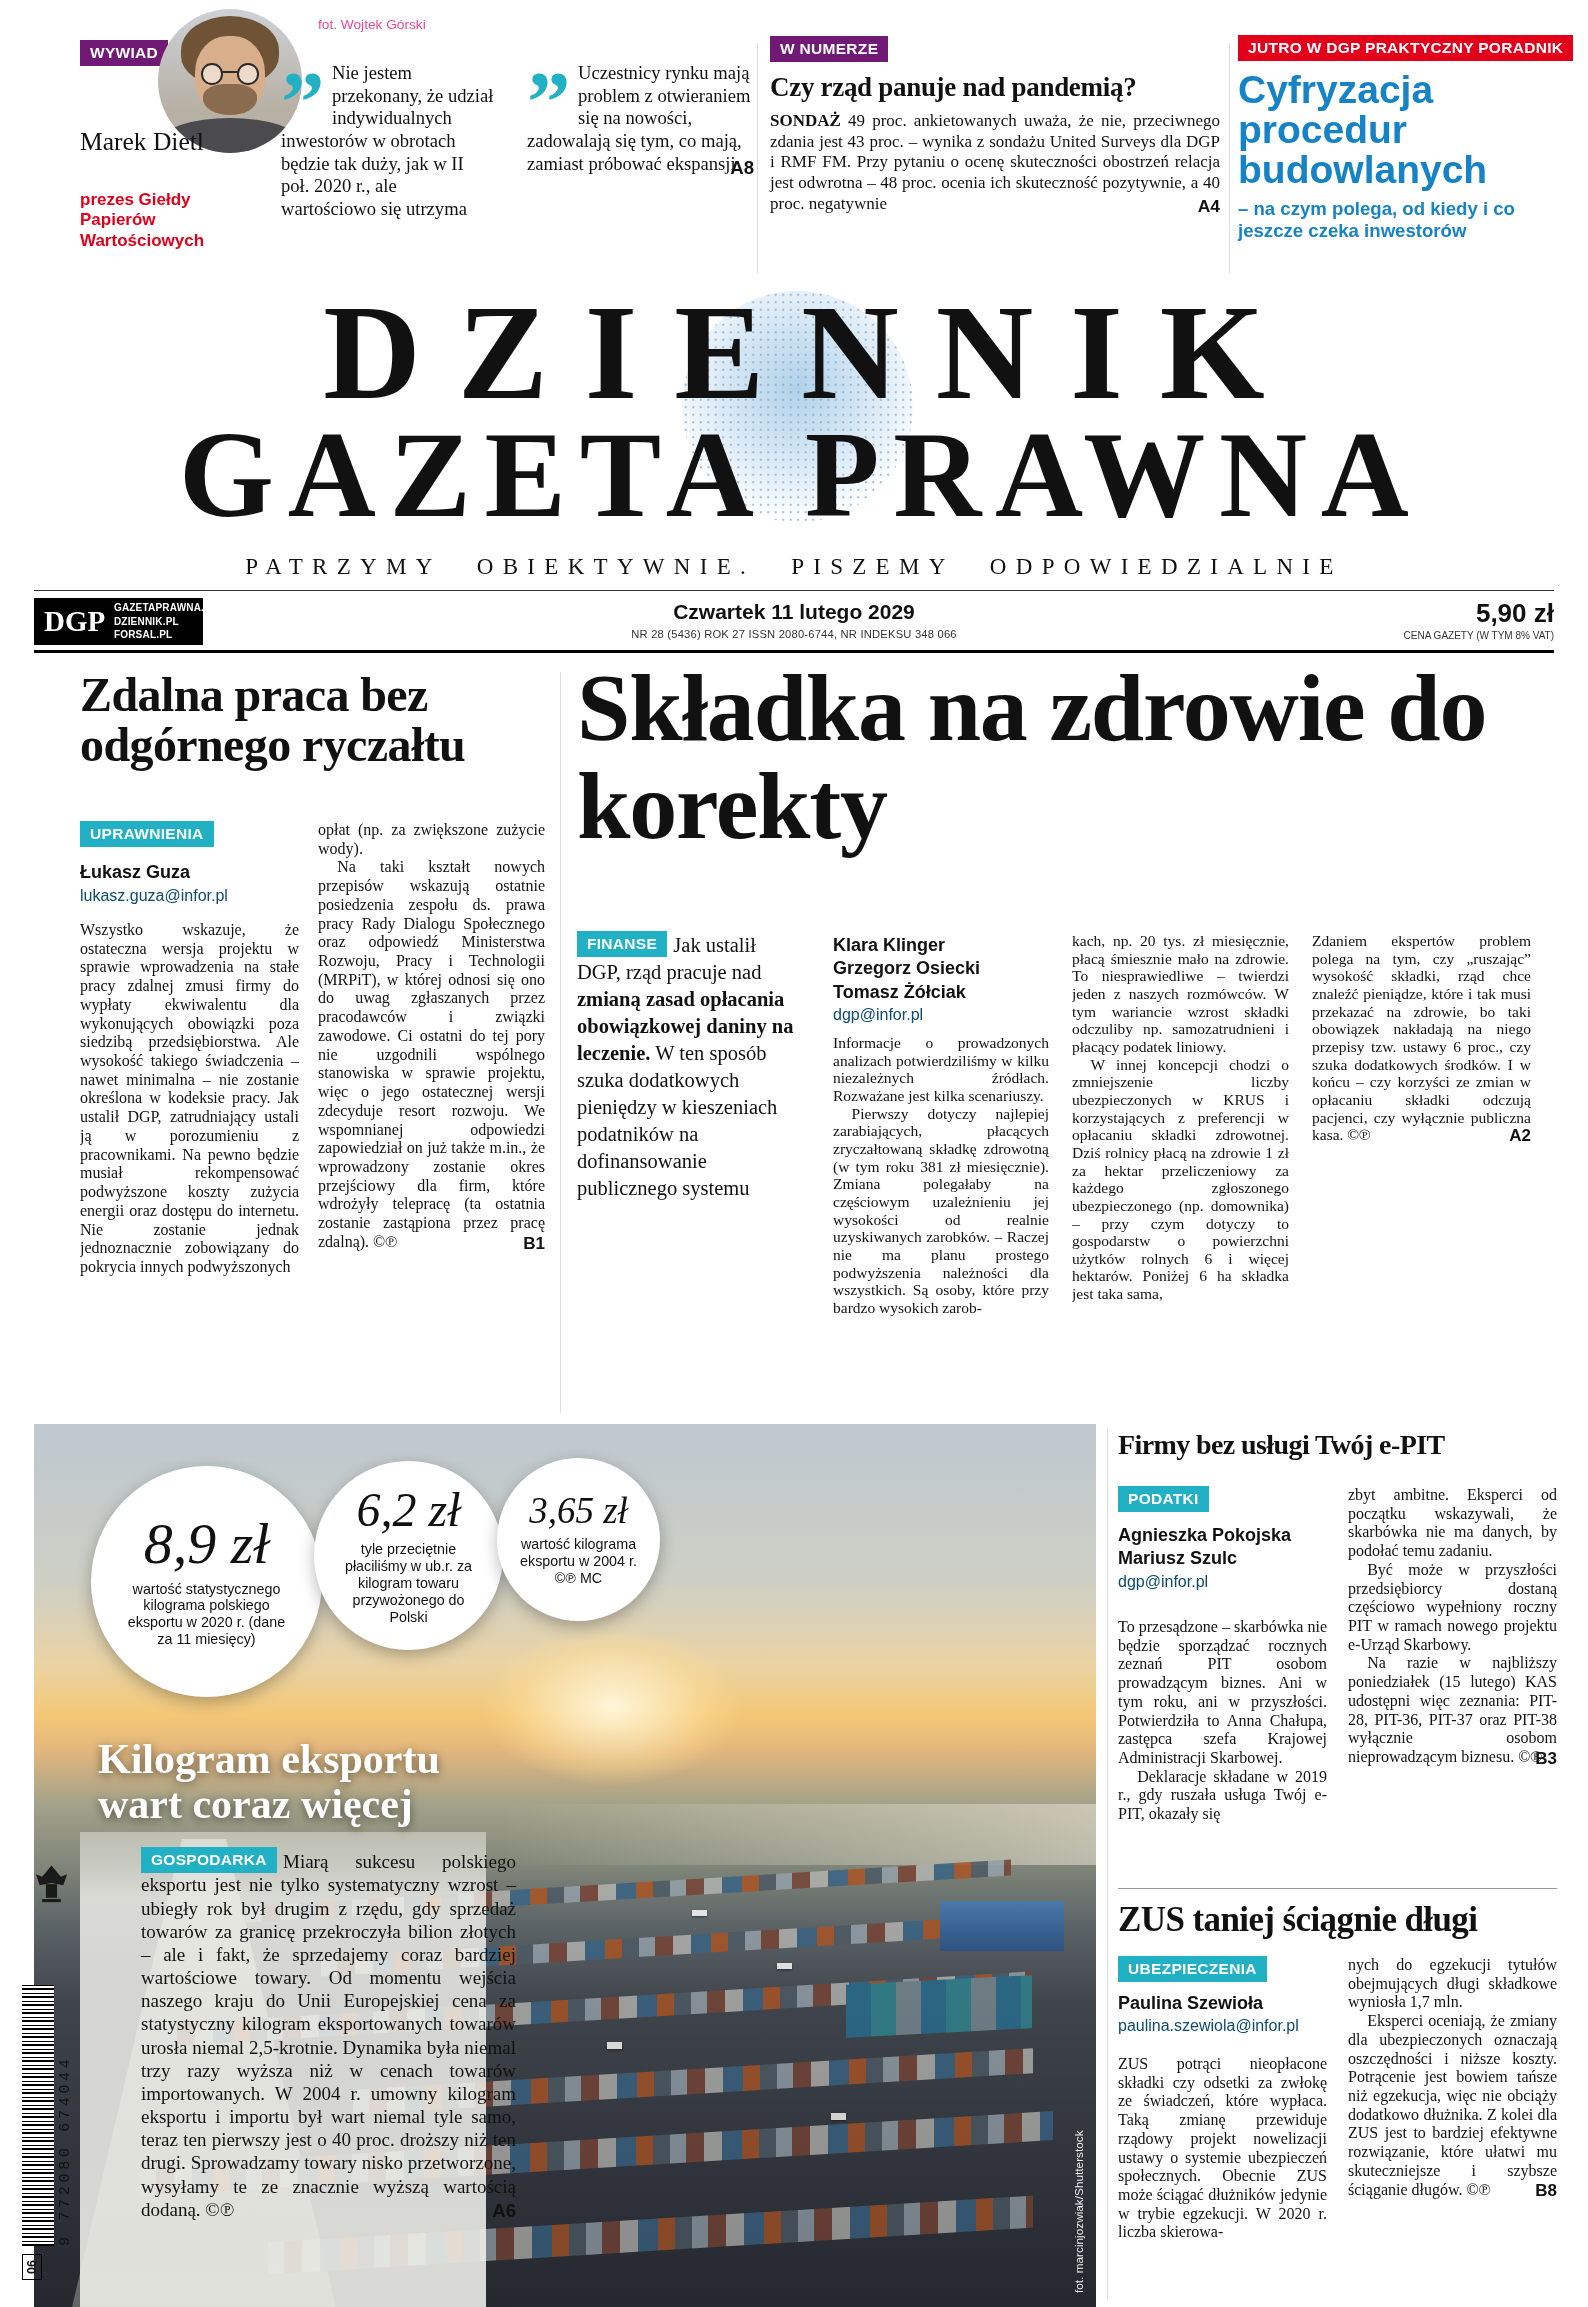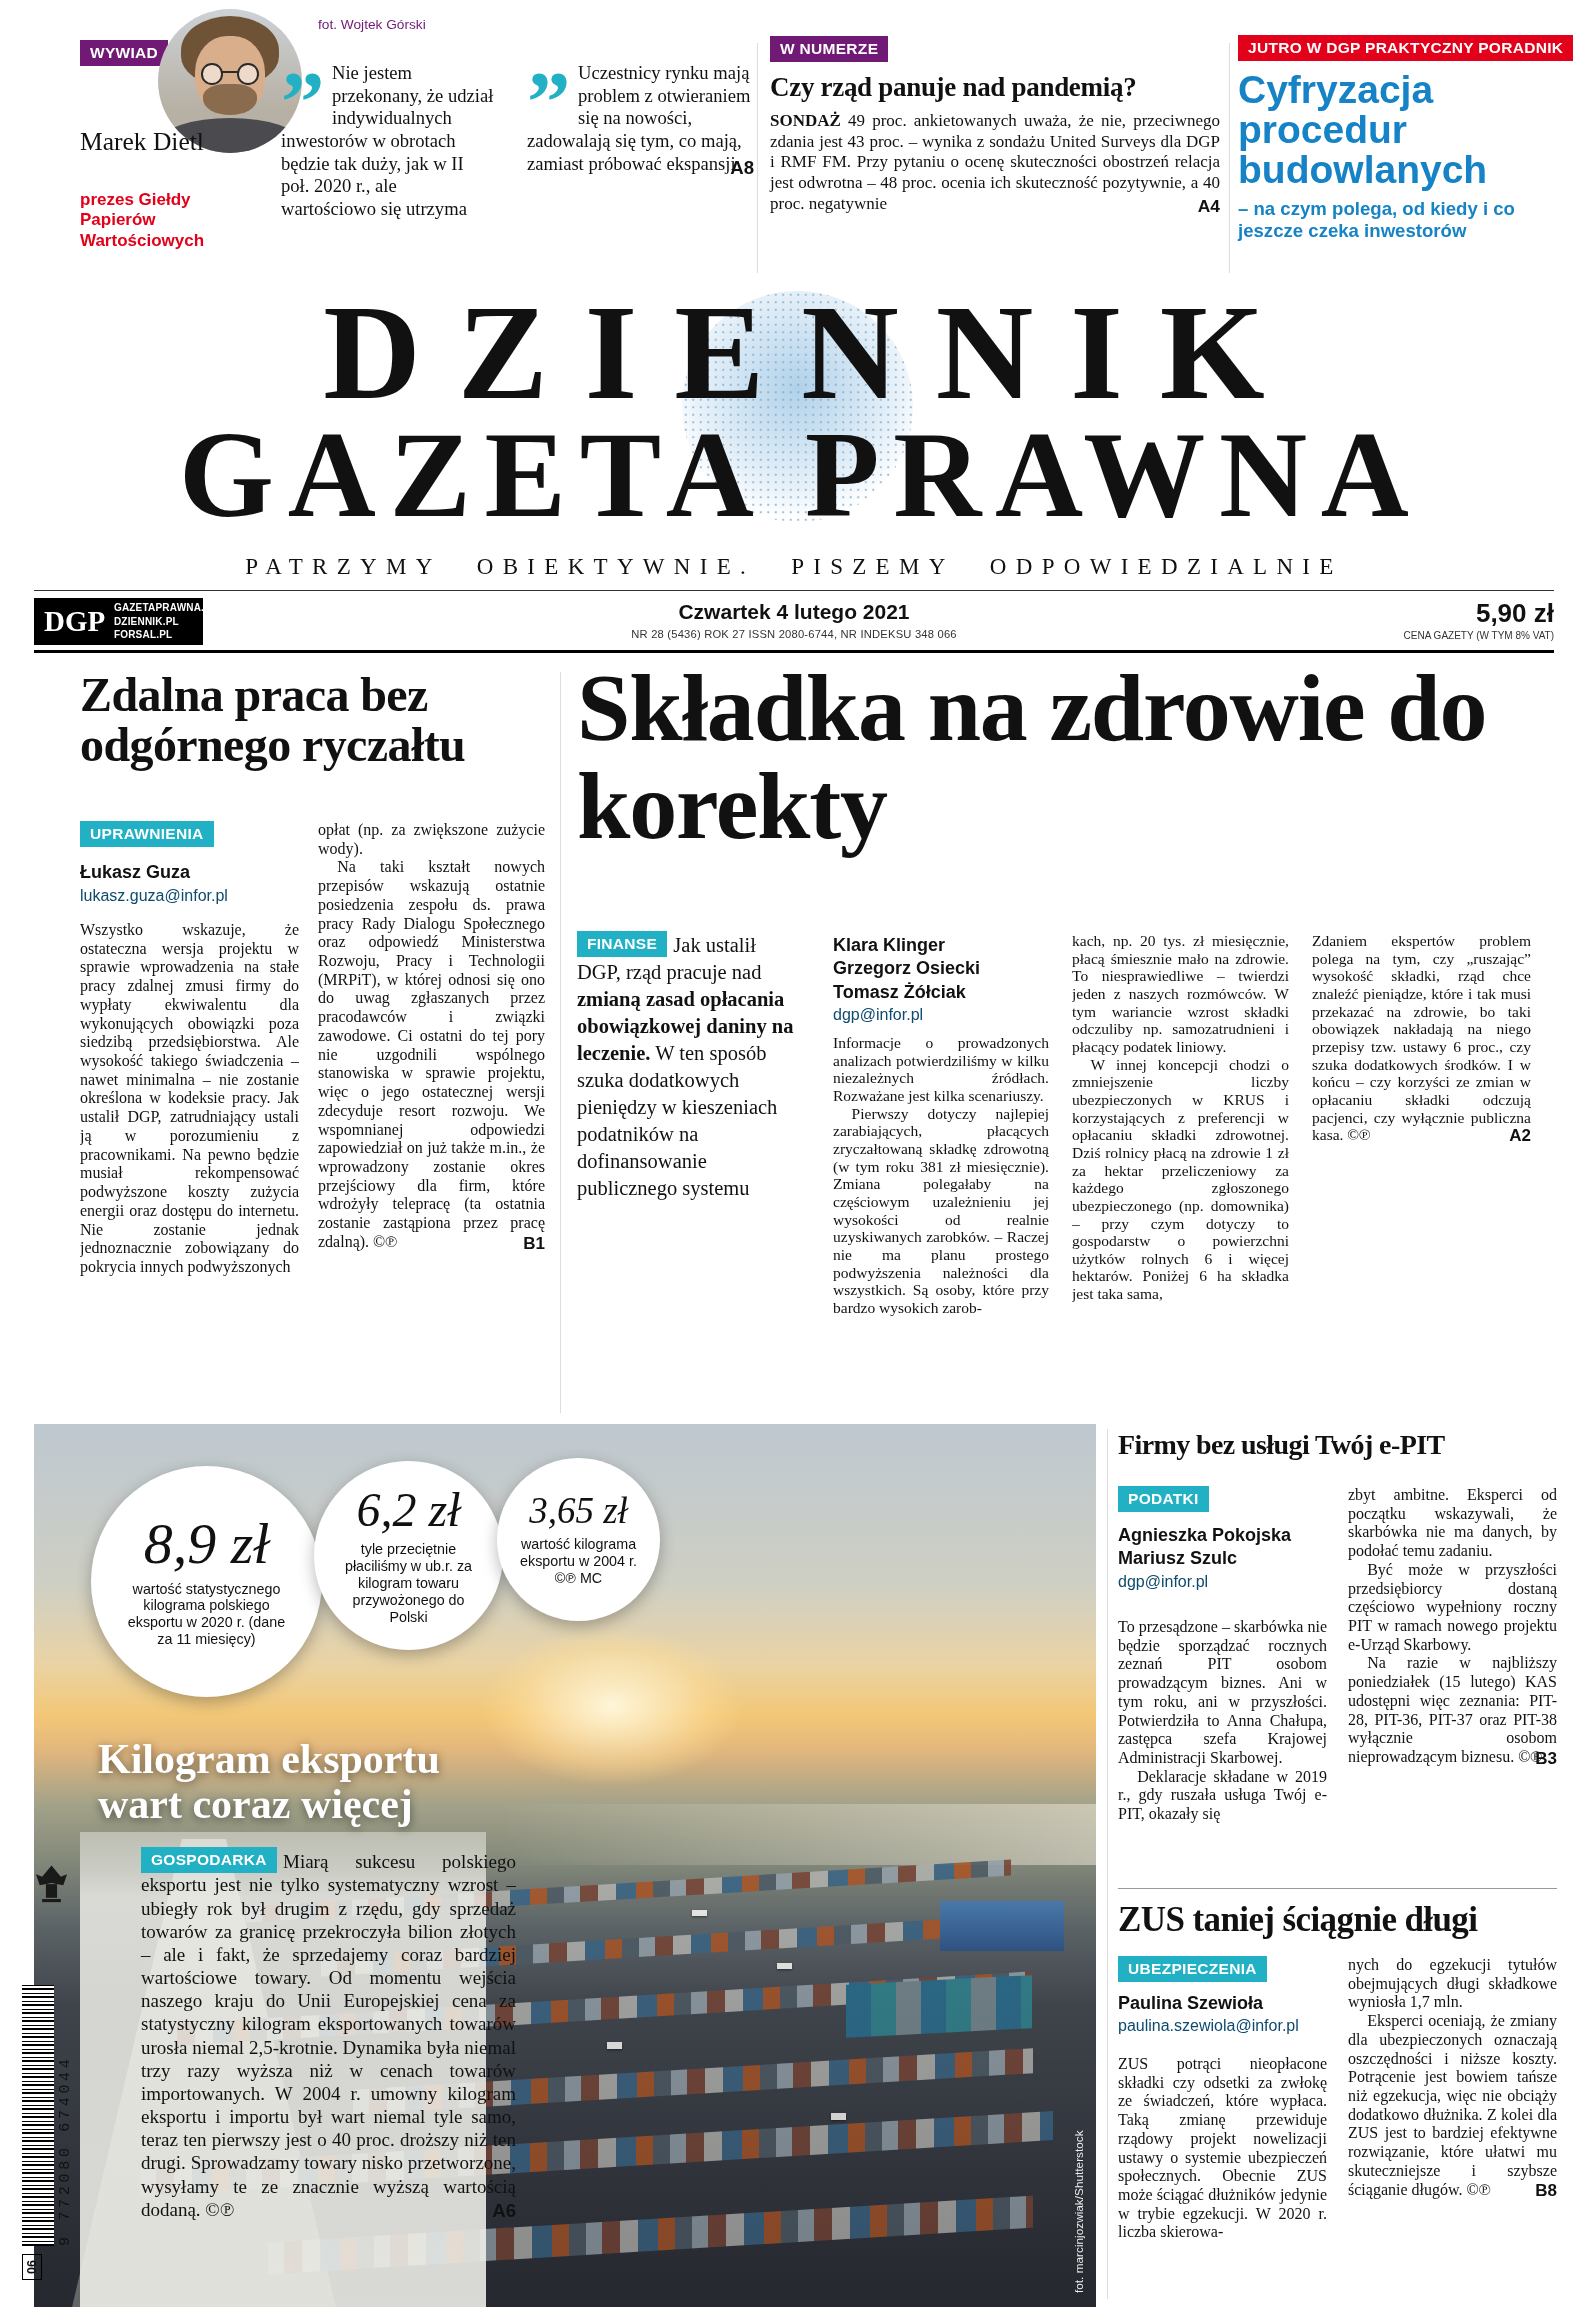--- a/index.html
+++ b/index.html
@@ -33,21 +33,21 @@
   .po-face{position:absolute; left:26%; top:19%; width:48%; height:55%;
     background:#d9ae8b; border-radius:46%;}
   .po-beard{position:absolute; left:31%; top:52%; width:38%; height:22%;
     background:#8a6b4e; border-radius:40% 40% 50% 50%;}
   .po-eye{position:absolute; top:38%; width:15%; height:15%;
     border:2.5px solid #2b2b2b; border-radius:50%; background:rgba(255,255,255,.55);}
   .po-eye.l{left:30%;} .po-eye.r{left:55%;}
   .po-bridge{position:absolute; left:44%; top:43%; width:12%; height:2.5px; background:#2b2b2b;}
   .po-body{position:absolute; left:2%; top:76%; width:96%; height:32%;
     background:#4a4a4f; border-radius:50% 50% 0 0;}
-  .photo-credit{left:318px; top:17.4px; font:13.7px "Liberation Sans",sans-serif; color:#701a75;}
+  .photo-credit{left:318px; top:17.4px; font:13.7px "Liberation Sans",sans-serif; color:#ec4899;}
   .person-name{left:80px; top:129px; width:140px; font-weight:400; font-size:25.5px; line-height:1.05;}
   .person-role{left:80px; top:190px; width:186px; color:var(--red);
     font:700 17px/1.2 "Liberation Sans",sans-serif;}
 
   .quote{width:214px; font-size:18.6px; line-height:1.22;}
   .quote .qmark{float:left; color:var(--cyan); font:700 87px/0.55 "Liberation Serif",serif;
     margin:16px 7.5px 0 0;}
   .quote1{left:281px; top:62px;}
   .quote2{left:527px; top:62px; width:227px;}
   .q-end{font:700 18.6px "Liberation Sans",sans-serif; text-align:right; margin-top:-18.6px;}
@@ -253,21 +253,21 @@
 
   <div class="abs rule rule-thin"></div>
   <div class="abs dgp-box">
     <span class="dgp-logo">DGP</span>
     <span class="dgp-sites">
       <span style="display:block">GAZETAPRAWNA.PL</span>
       <span style="display:block">DZIENNIK.PL</span>
       <span style="display:block">FORSAL.PL</span>
     </span>
   </div>
-  <div class="abs ib-date">Czwartek 4 lutego 2021</div>
+  <div class="abs ib-date">Czwartek 11 lutego 2029</div>
   <div class="abs ib-issue">NR 28 (5436) ROK 27 ISSN 2080-6744, NR INDEKSU 348 066</div>
   <div class="abs ib-price">5,90 zł</div>
   <div class="abs ib-pricenote">CENA GAZETY (W TYM 8% VAT)</div>
   <div class="abs rule rule-thick"></div>
 
   <div class="abs zd-headline">Zdalna praca bez odgórnego ryczałtu</div>
   <span class="abs badge zd-badge">UPRAWNIENIA</span>
   <div class="abs author zd-author">Łukasz Guza</div>
   <div class="abs email zd-email">lukasz.guza@infor.pl</div>
   <div class="abs bodycol zd-col1">

